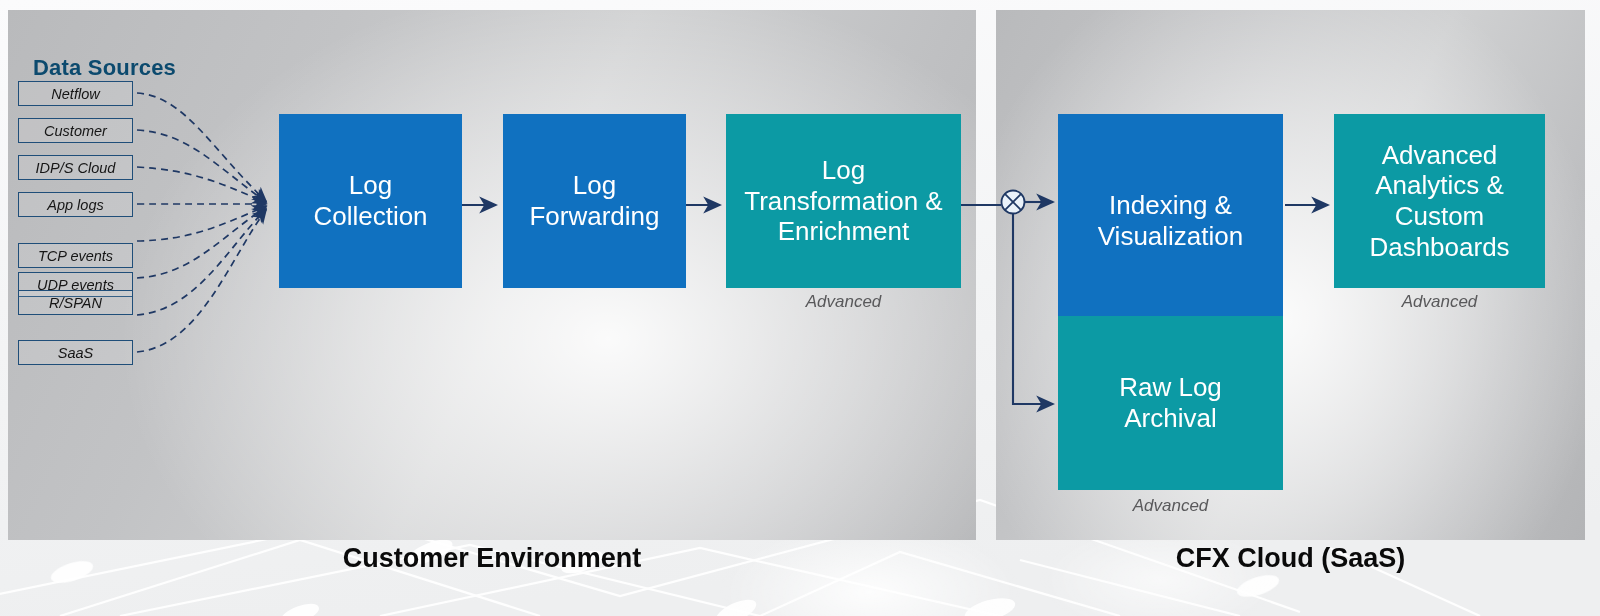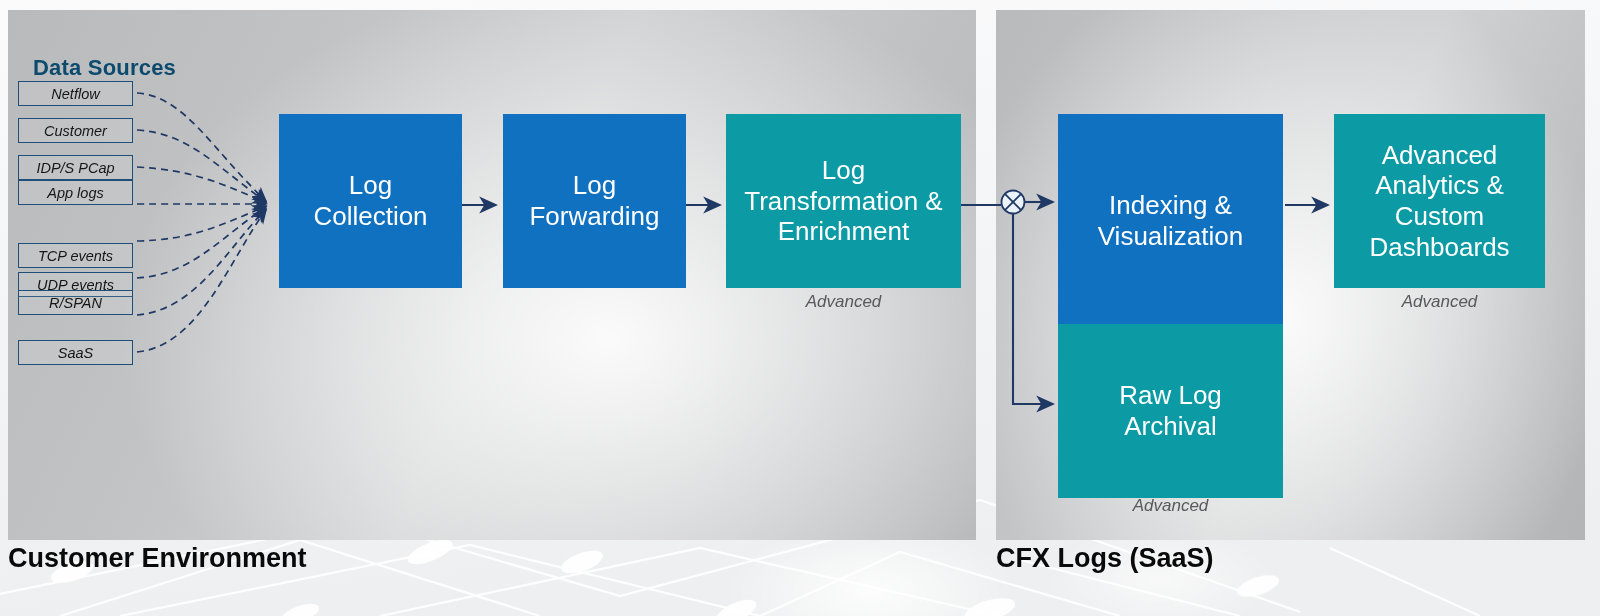--- a/index.html
+++ b/index.html
@@ -61,21 +61,21 @@
     text-align:center;white-space:nowrap;
   }
 
   
   #connectors{position:absolute;left:0;top:0;width:1600px;height:616px;z-index:3;pointer-events:none;}
 
   
   .caption{
     position:absolute;z-index:5;
     font-size:27px;font-weight:bold;color:#0a0a0a;
-    white-space:nowrap;
+    text-align:center;white-space:nowrap;
   }
   #caption-customer{left:8px;top:543px;width:968px;}
   #caption-cloud{left:996px;top:543px;width:589px;}
 </style>
 </head>
 <body>
 
 <svg id="bg-mesh" width="1600" height="616" viewBox="0 0 1600 616">
   <defs>
     <linearGradient id="pagebg" x1="0" y1="0" x2="0.2" y2="1">
@@ -111,22 +111,22 @@
   <ellipse cx="1160" cy="580" rx="120" ry="55" fill="url(#glow)" opacity="0.6"></ellipse>
 </svg>
 
 <div class="panel" id="panel-customer"></div>
 <div class="panel" id="panel-cloud"></div>
 
 <div id="data-sources-heading">Data Sources</div>
 
 <div class="src-box" style="top:81px">Netflow</div>
 <div class="src-box" style="top:118px">Customer</div>
-<div class="src-box" style="top:155px">IDP/S PCap</div>
-<div class="src-box" style="top:180px">App logs</div>
+<div class="src-box" style="top:155px">IDP/S Cloud</div>
+<div class="src-box" style="top:192px">App logs</div>
 <div class="src-box" style="top:243px">TCP  events</div>
 <div class="src-box" style="top:272px">UDP events</div>
 <div class="src-box" style="top:290px">R/SPAN</div>
 <div class="src-box" style="top:340px">SaaS</div>
 
 <svg id="connectors" width="1600" height="616" viewBox="0 0 1600 616">
   <defs>
     <marker id="arrow" markerWidth="9" markerHeight="9" refX="8" refY="4.5" orient="auto" markerUnits="strokeWidth">
       <path d="M0,0.4 L9,4.5 L0,8.6 L2.4,4.5 Z" fill="#1f3864"></path>
     </marker>
@@ -170,17 +170,17 @@
 <div class="proc blue" style="left:503px;top:114px;width:183px;height:174px;">Log<br>Forwarding</div>
 
 <div class="proc teal" style="left:726px;top:114px;width:235px;height:174px;">Log<br>Transformation &amp;<br>Enrichment</div>
 <div class="adv-label" style="left:726px;top:292px;width:235px;">Advanced</div>
 
 <div class="proc blue" style="left:1058px;top:114px;width:225px;height:214px;">Indexing &amp;<br>Visualization</div>
 
 <div class="proc teal" style="left:1334px;top:114px;width:211px;height:174px;">Advanced<br>Analytics &amp;<br>Custom<br>Dashboards</div>
 <div class="adv-label" style="left:1334px;top:292px;width:211px;">Advanced</div>
 
-<div class="proc teal" style="left:1058px;top:324px;width:225px;height:174px;">Raw Log<br>Archival</div>
+<div class="proc teal" style="left:1058px;top:316px;width:225px;height:174px;">Raw Log<br>Archival</div>
 <div class="adv-label" style="left:1058px;top:496px;width:225px;">Advanced</div>
 
 <div class="caption" id="caption-customer">Customer Environment</div>
-<div class="caption" id="caption-cloud">CFX Logs (SaaS)</div>
+<div class="caption" id="caption-cloud">CFX Cloud (SaaS)</div>
 
 </body></html>

